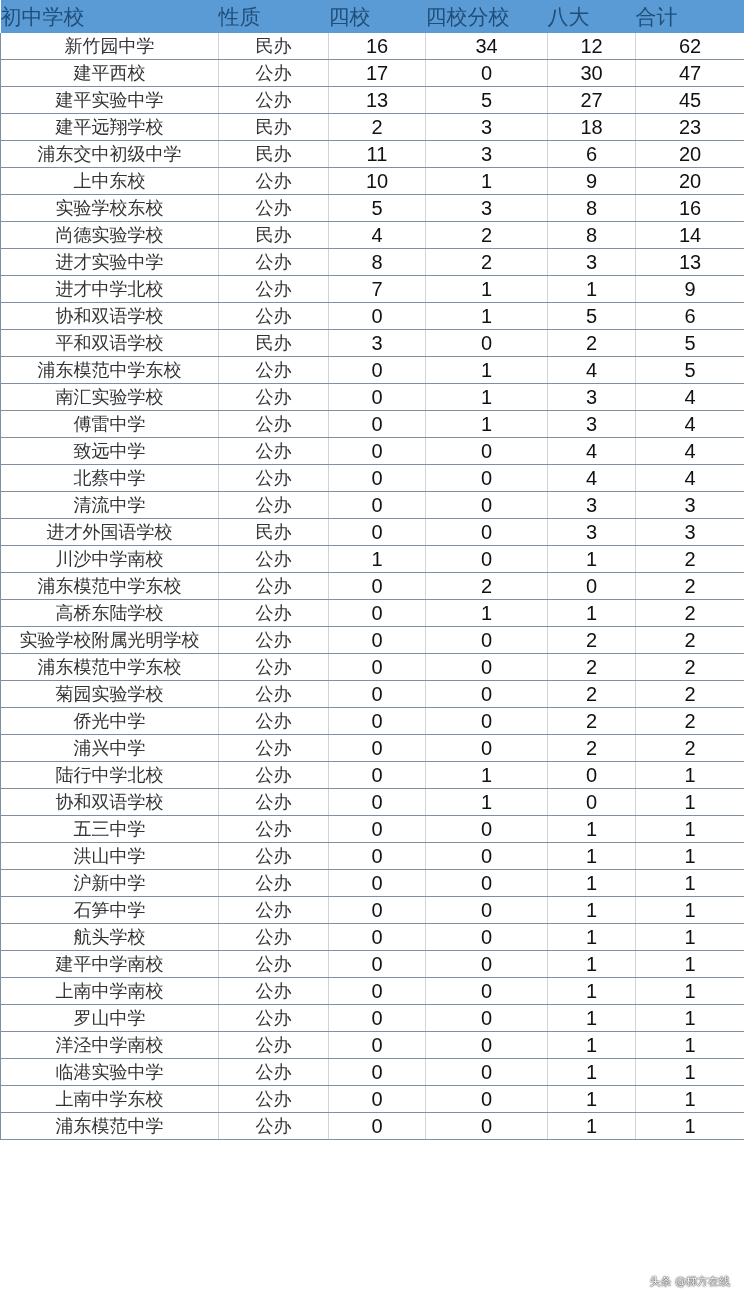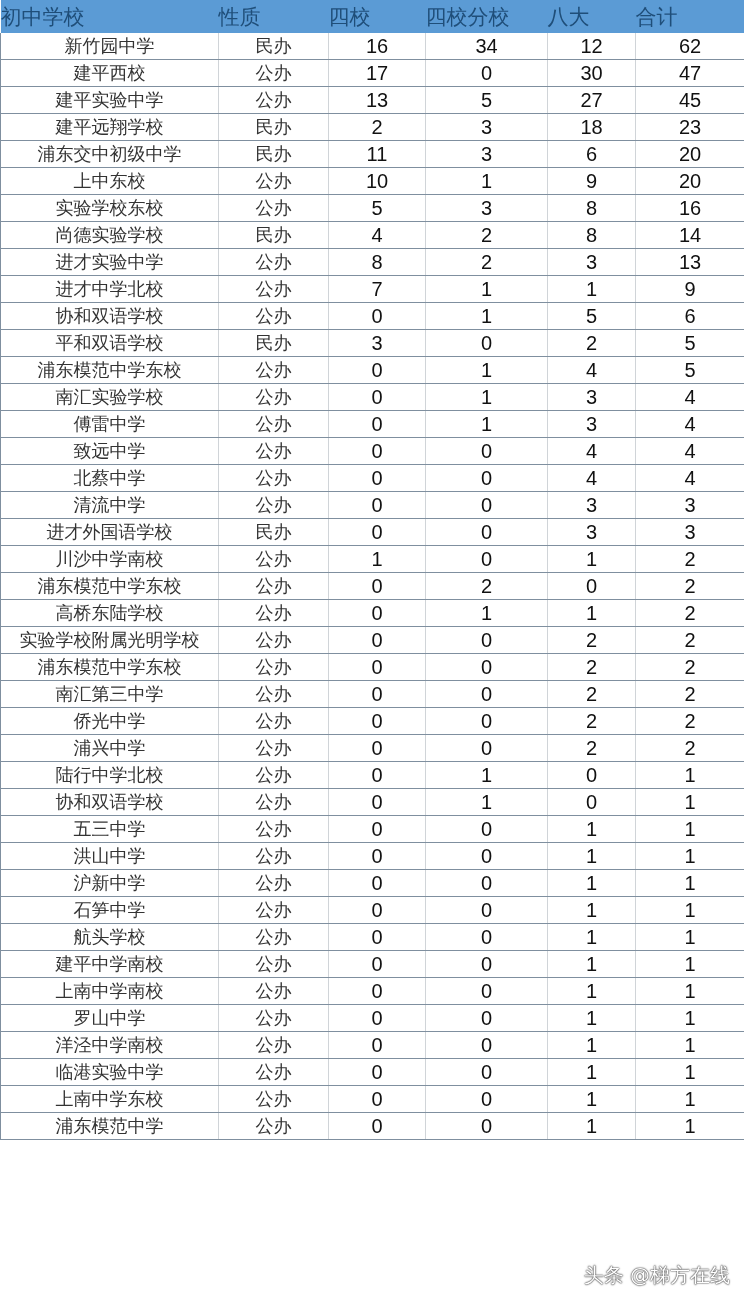--- a/index.html
+++ b/index.html
@@ -11,21 +11,21 @@
   thead th { background:#5b9bd5; color:#1f4e79; font-weight:normal;
              font-size:21px; height:33px; padding:0; text-align:left;
              border:none; }
   tbody td { height:26px; padding:0; text-align:center; font-size:18px;
              color:#222; border-bottom:1px solid #7f8f9f;
              border-right:1px solid #d0d4d8; line-height:26px; }
   tbody td.num { font-family:"Liberation Sans", sans-serif; font-size:20px; color:#111; }
   tbody td.name { color:#333; }
   tbody td:first-child { border-left:1px solid #7f8f9f; }
   .watermark { position:absolute; right:14px; bottom:12px; color:#fff;
-               font-size:20px; text-shadow:0 0 2px #333, 0 0 1px #000;
+               font-size:11px; text-shadow:0 0 2px #333, 0 0 1px #000;
                font-family:"DejaVu Sans", sans-serif; }
 </style>
 </head>
 <body>
 
 <table>
   <colgroup>
     <col class="c0">
       <col class="c1">
       <col class="c2">
@@ -230,21 +230,21 @@
       </tr>
       <tr>
         <td class="name">浦东模范中学东校</td>
         <td class="name">公办</td>
         <td class="num">0</td>
         <td class="num">0</td>
         <td class="num">2</td>
         <td class="num">2</td>
       </tr>
       <tr>
-        <td class="name">南汇第三中学</td>
+        <td class="name">菊园实验学校</td>
         <td class="name">公办</td>
         <td class="num">0</td>
         <td class="num">0</td>
         <td class="num">2</td>
         <td class="num">2</td>
       </tr>
       <tr>
         <td class="name">侨光中学</td>
         <td class="name">公办</td>
         <td class="num">0</td>

